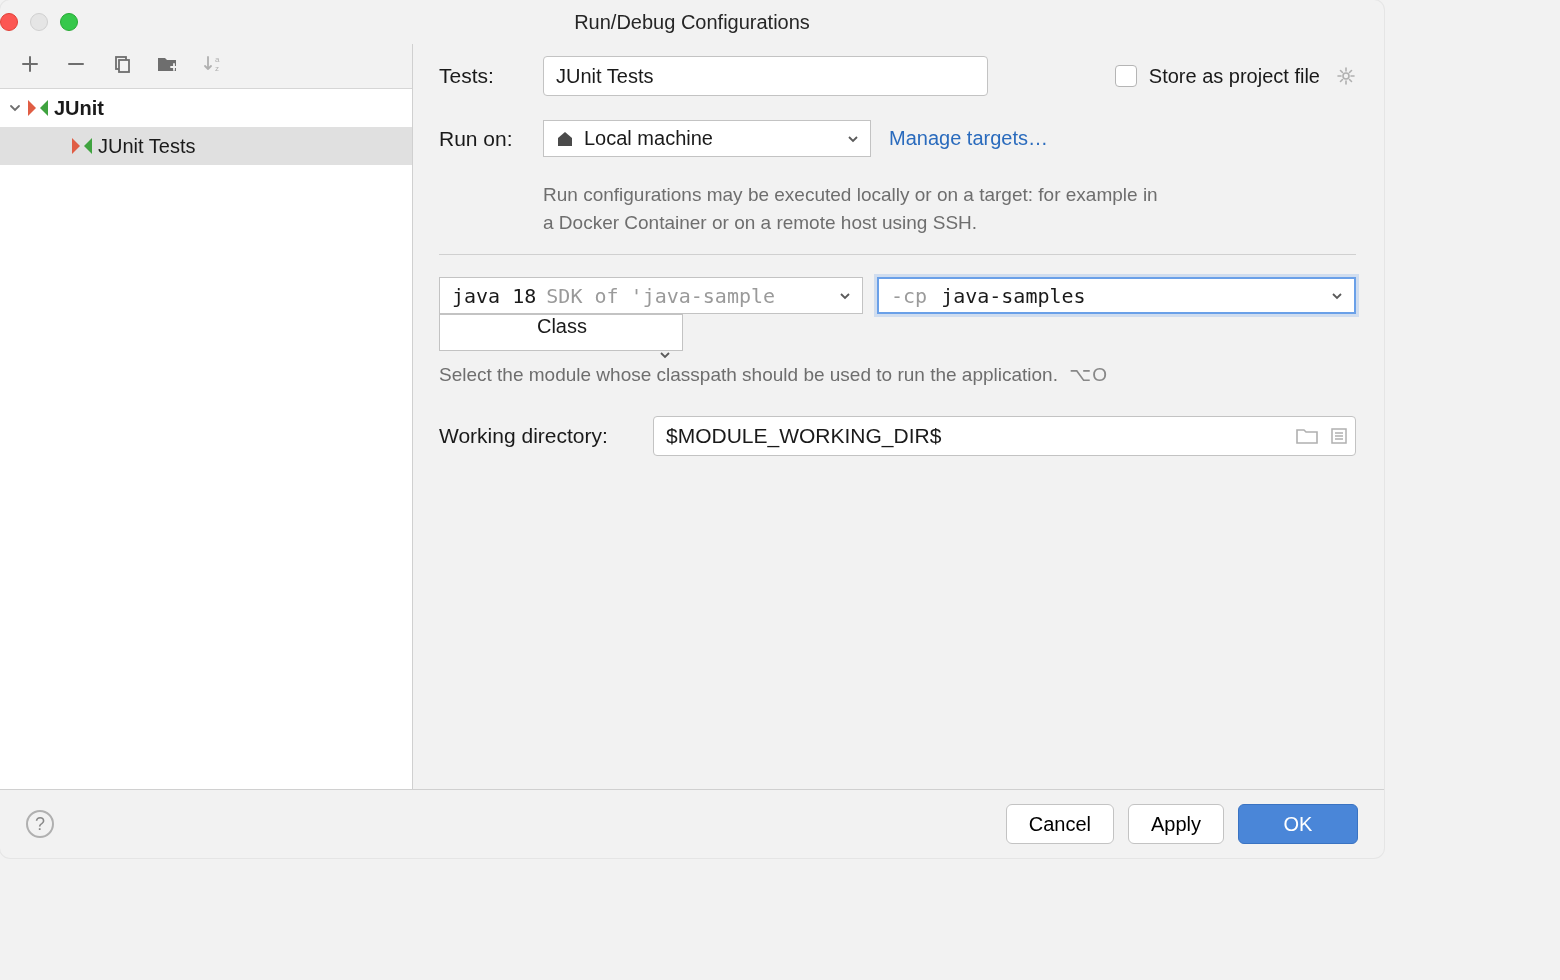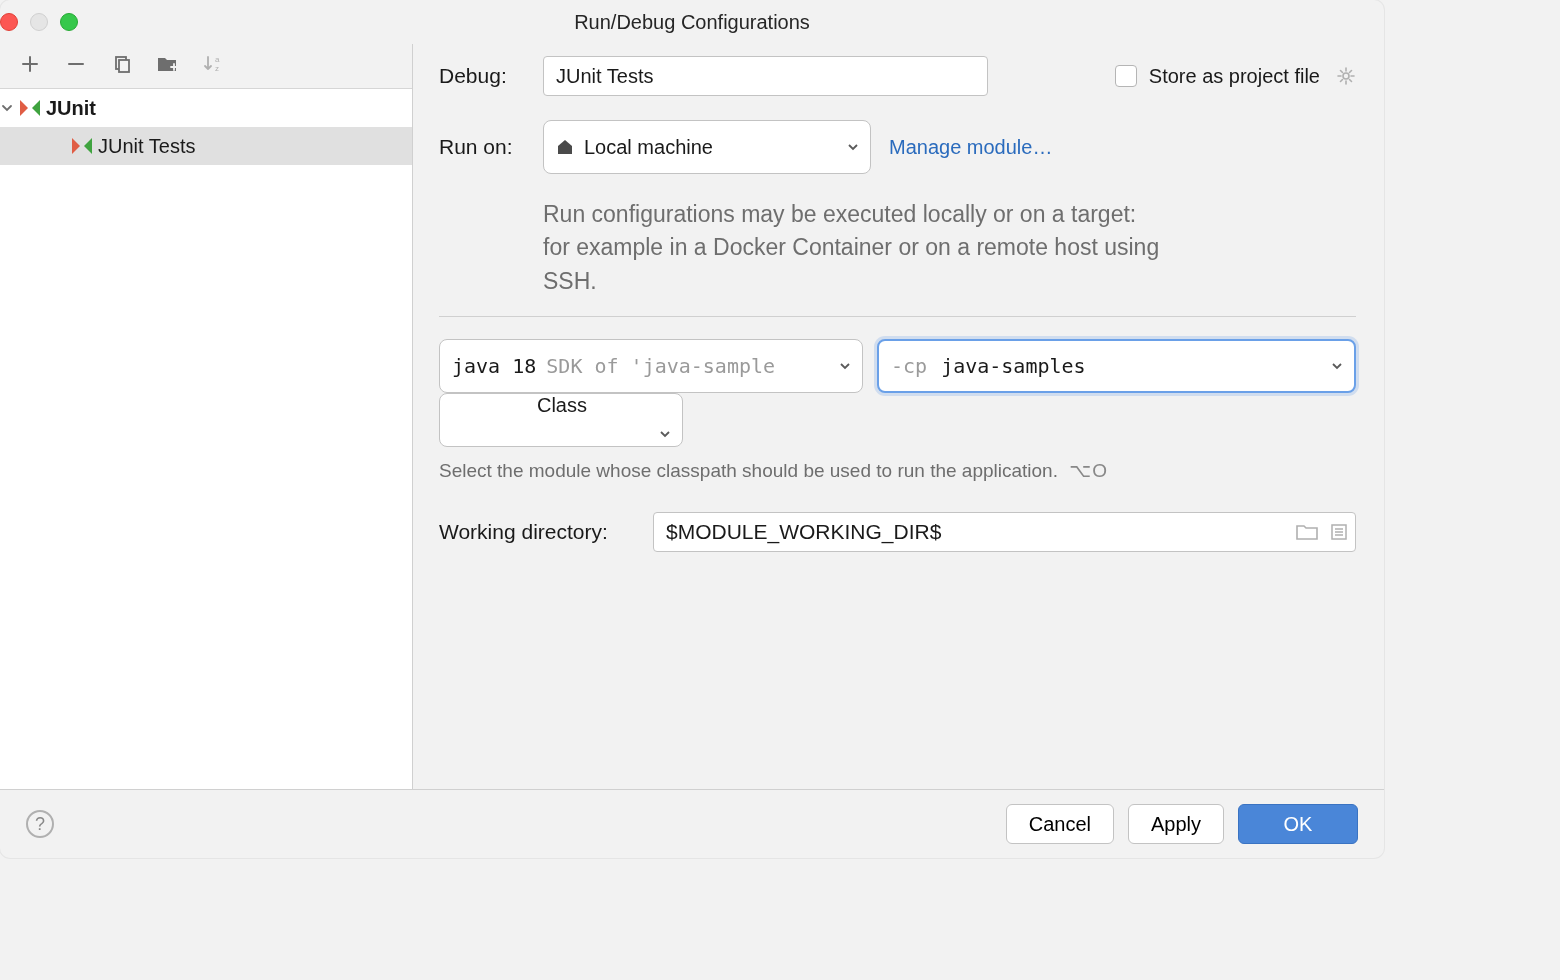--- a/index.html
+++ b/index.html
@@ -33,43 +33,43 @@
 .tl { width: 18px; height: 18px; border-radius: 50%; }
 .tl.red { background:#fc5753; border:1px solid #e14138; }
 .tl.yellow { background:#e5e5e5; border:1px solid #d0d0d0; }
 .tl.green { background:#36c84b; border:1px solid #27aa35; }
 .title { flex:1; text-align:center; font-size:20px; color:#262626; font-weight:400; margin-left:-100px; }
 .body { flex:1; display:flex; min-height:0; }
 .sidebar { width:413px; display:flex; flex-direction:column; border-right:1px solid #d0d0d0; background:#f2f2f2; }
 .toolbar { display:flex; align-items:center; gap:22px; padding:8px 18px 12px 18px; }
 .tool-icon { color:#6e6e6e; cursor:pointer; width:24px; height:24px; display:flex; align-items:center; justify-content:center; }
 .tree { flex:1; background:#fff; border-top:1px solid #d6d6d6; }
-.tree-row { display:flex; align-items:center; height:38px; gap:6px; }
+.tree-row { display:flex; align-items:center; height:38px; padding-left:8px; gap:6px; }
 .tree-row.root { font-weight:700; background:#fff; }
 .tree-row.child { background:#e0e0e0; padding-left:72px; }
 .chevron { color:#6e6e6e; width:14px; display:inline-flex; justify-content:center; }
 .junit-icon { display:inline-flex; width:20px; height:18px; position:relative; }
 .junit-icon::before, .junit-icon::after { content:""; position:absolute; top:1px; width:0; height:0; border-top:8px solid transparent; border-bottom:8px solid transparent; }
 .junit-icon::before { left:0; border-left:8px solid #e05d44; }
 .junit-icon::after { right:0; border-right:8px solid #3fa33f; }
 .sidebar-footer { padding:12px 18px 0 20px; }
 .link { color:#2a6bbd; cursor:pointer; }
 .main { flex:1; display:flex; flex-direction:column; padding:12px 28px 0 26px; overflow-y:auto; }
 .form-row { display:flex; align-items:center; margin-bottom:24px; }
 .label { width:104px; font-size:21px; color:#1a1a1a; }
 .text-input { height:40px; border:1px solid #c3c3c3; border-radius:4px; background:#fff; padding:0 12px; font-size:20px; font-family:inherit; color:#1a1a1a; outline:none; }
 .text-input.name-input { width:445px; }
 .store-group { margin-left:auto; display:flex; align-items:center; gap:12px; }
 .checkbox { width:22px; height:22px; border:1px solid #b5b5b5; border-radius:4px; background:#fff; }
 .gear-icon { color:#b0b0b0; margin-left:4px; }
-.dropdown { height:54px; border:1px solid #c3c3c3; border-radius:8px; background:#fff; display:flex; align-items:center; padding:0 10px 0 12px; gap:10px; cursor:pointer; }
+.dropdown { height:37px; border:1px solid #c3c3c3; border-radius:0; background:#fff; display:flex; align-items:center; padding:0 10px 0 12px; gap:10px; cursor:pointer; }
 .dropdown.run-on { width:328px; }
 .dropdown .chev { margin-left:auto; color:#5a5a5a; }
 .home-icon { color:#4a4a4a; }
-.hint { color:#6e6e6e; font-size:23px; line-height:1.45; margin-left:104px; margin-bottom:18px; max-width:620px; }
+.hint { color:#6e6e6e; font-size:19px; line-height:1.45; margin-left:104px; margin-bottom:18px; max-width:620px; }
 .divider { border:none; border-top:1px solid #d0d0d0; margin:0 0 22px 0; }
 .section-header { display:flex; align-items:center; margin-bottom:22px; }
 .section-title { font-weight:700; font-size:22px; }
 .modify-opts { margin-left:auto; display:flex; align-items:center; gap:8px; color:#2a6bbd; cursor:pointer; font-size:20px; }
 .shortcut { color:#888; font-size:20px; margin-left:12px; letter-spacing:1px; }
 .two-col { display:flex; gap:14px; }
 .dropdown.jre { flex:0 0 424px; font-family: "SF Mono", Menlo, Consolas, monospace; font-size:20px; }
 .jre .muted { color:#9a9a9a; overflow:hidden; white-space:nowrap; }
 .dropdown.cp { flex:1; border:2px solid #6aa0e8; background:#fff; font-family: "SF Mono", Menlo, Consolas, monospace; font-size:20px; box-shadow:0 0 0 3px rgba(106,160,232,0.25); }
 .cp .muted { color:#9a9a9a; }
@@ -150,21 +150,21 @@
         </div>
         <div class="tree-row child">
           <span class="junit-icon"></span>
           <span>JUnit Tests</span>
         </div>
       </div>
     </div>
 
     <div class="main">
       <div class="form-row">
-        <div class="label">Debug:</div>
+        <div class="label">Tests:</div>
         <input class="text-input name-input" value="JUnit Tests" style="">
         <div class="store-group">
           <div class="checkbox"></div>
           <span>Store as project file</span>
           <span class="gear-icon">
             <svg width="20" height="20" viewBox="0 0 20 20">
                 <circle cx="10" cy="10" r="3" fill="none" stroke="#b0b0b0" stroke-width="1.6"></circle>
                 <path d="M10 2v3M10 15v3M2 10h3M15 10h3M4.5 4.5l2 2M13.5 13.5l2 2M15.5 4.5l-2 2M6.5 13.5l-2 2" stroke="#b0b0b0" stroke-width="1.6" stroke-linecap="round"></path>
               </svg>
           </span>
@@ -179,21 +179,21 @@
                 <path d="M2 8l7-6 7 6v8H2z" fill="#4a4a4a"></path>
               </svg>
           </span>
           <span>Local machine</span>
           <span class="chev">
             <svg width="14" height="14" viewBox="0 0 14 14">
                 <path d="M3 5l4 4 4-4" fill="none" stroke="#5a5a5a" stroke-width="1.8"></path>
               </svg>
           </span>
         </div>
-        <span class="link" style="margin-left:18px;">Manage module…</span>
+        <span class="link" style="margin-left:18px;">Manage targets…</span>
       </div>
 
       <div class="hint">Run configurations may be executed locally or on a target: for example in a Docker Container or on a remote host using SSH.</div>
 
       <hr class="divider">
 
 
       <div class="two-col">
         <div class="dropdown jre">
           <span>java 18</span>

